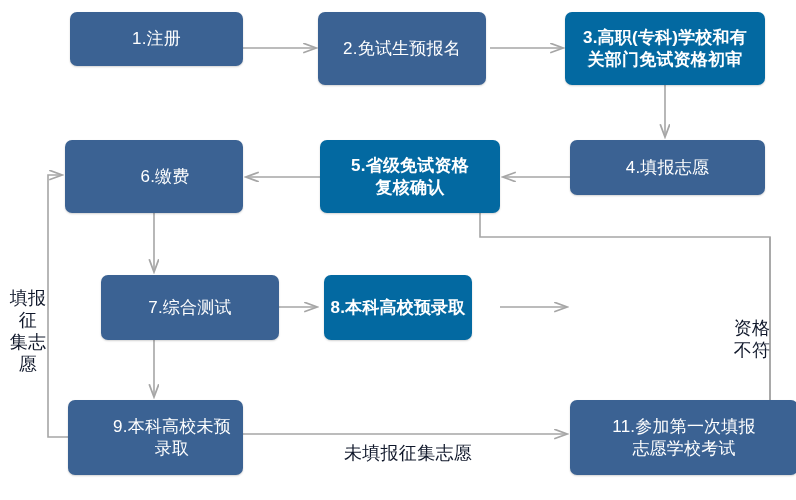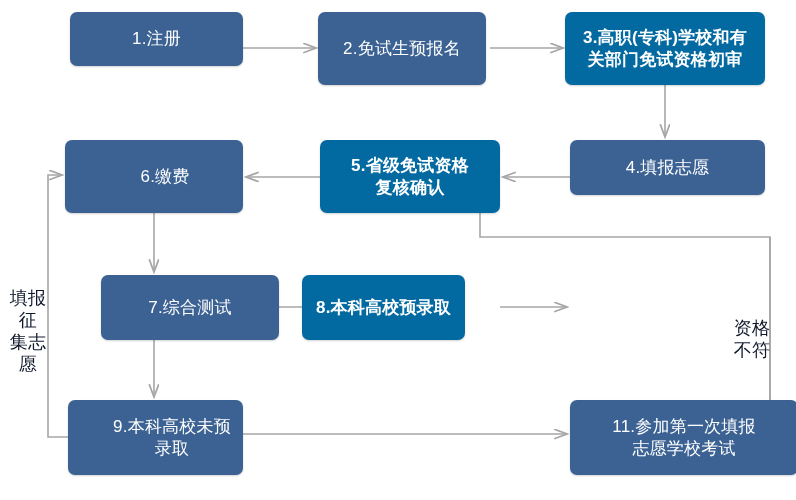--- a/index.html
+++ b/index.html
@@ -86,23 +86,24 @@
 
   <div class="node blue" style="left: 70px; top: 12px; width: 173px; height: 54px; text-align: center;">1.注册</div>
   <div class="node blue" style="left: 318px; top: 12px; width: 168px; height: 73px;">2.免试生预报名</div>
   <div class="node red" style="left: 565px; top: 12px; width: 200px; height: 73px;">3.高职(专科)学校和有
 关部门免试资格初审</div>
   <div class="node blue" style="left: 570px; top: 140px; width: 195px; height: 55px;">4.填报志愿</div>
   <div class="node red" style="left: 320px; top: 140px; width: 180px; height: 73px;">5.省级免试资格
 复核确认</div>
   <div class="node blue" style="left: 65px; top: 140px; width: 178px; height: 73px; padding-left: 28px;">6.缴费</div>
   <div class="node blue" style="left: 65px; top: 275px; width: 178px; height: 65px; margin-left: 36px;">7.综合测试</div>
-  <div class="node red" style="left: 302px; top: 275px; width: 163px; height: 65px;">8.本科高校预录取</div>
+  <div class="node red" style="left: 324px; top: 275px; width: 148px; height: 65px;">8.本科高校预录取</div>
   <div class="node blue" style="left: 68px; top: 400px; width: 175px; height: 75px; padding-left: 39px;">9.本科高校未预录取</div>
   <div class="node blue" style="left: 570px; top: 400px; width: 228px; height: 75px;">11.参加第一次填报
 志愿学校考试</div>
 
   <div class="edge-label" style="left: 6px; top: 288px; width: 44px;">填报征
 集志愿</div>
   <div class="edge-label" style="left: 732px; top: 318px; width: 40px;">资格
 不符</div>
+  <div class="edge-label" style="left: 338px; top: 443px; width: 140px;">未填报征集志愿</div>
 
 </div>
 
 </body></html>

